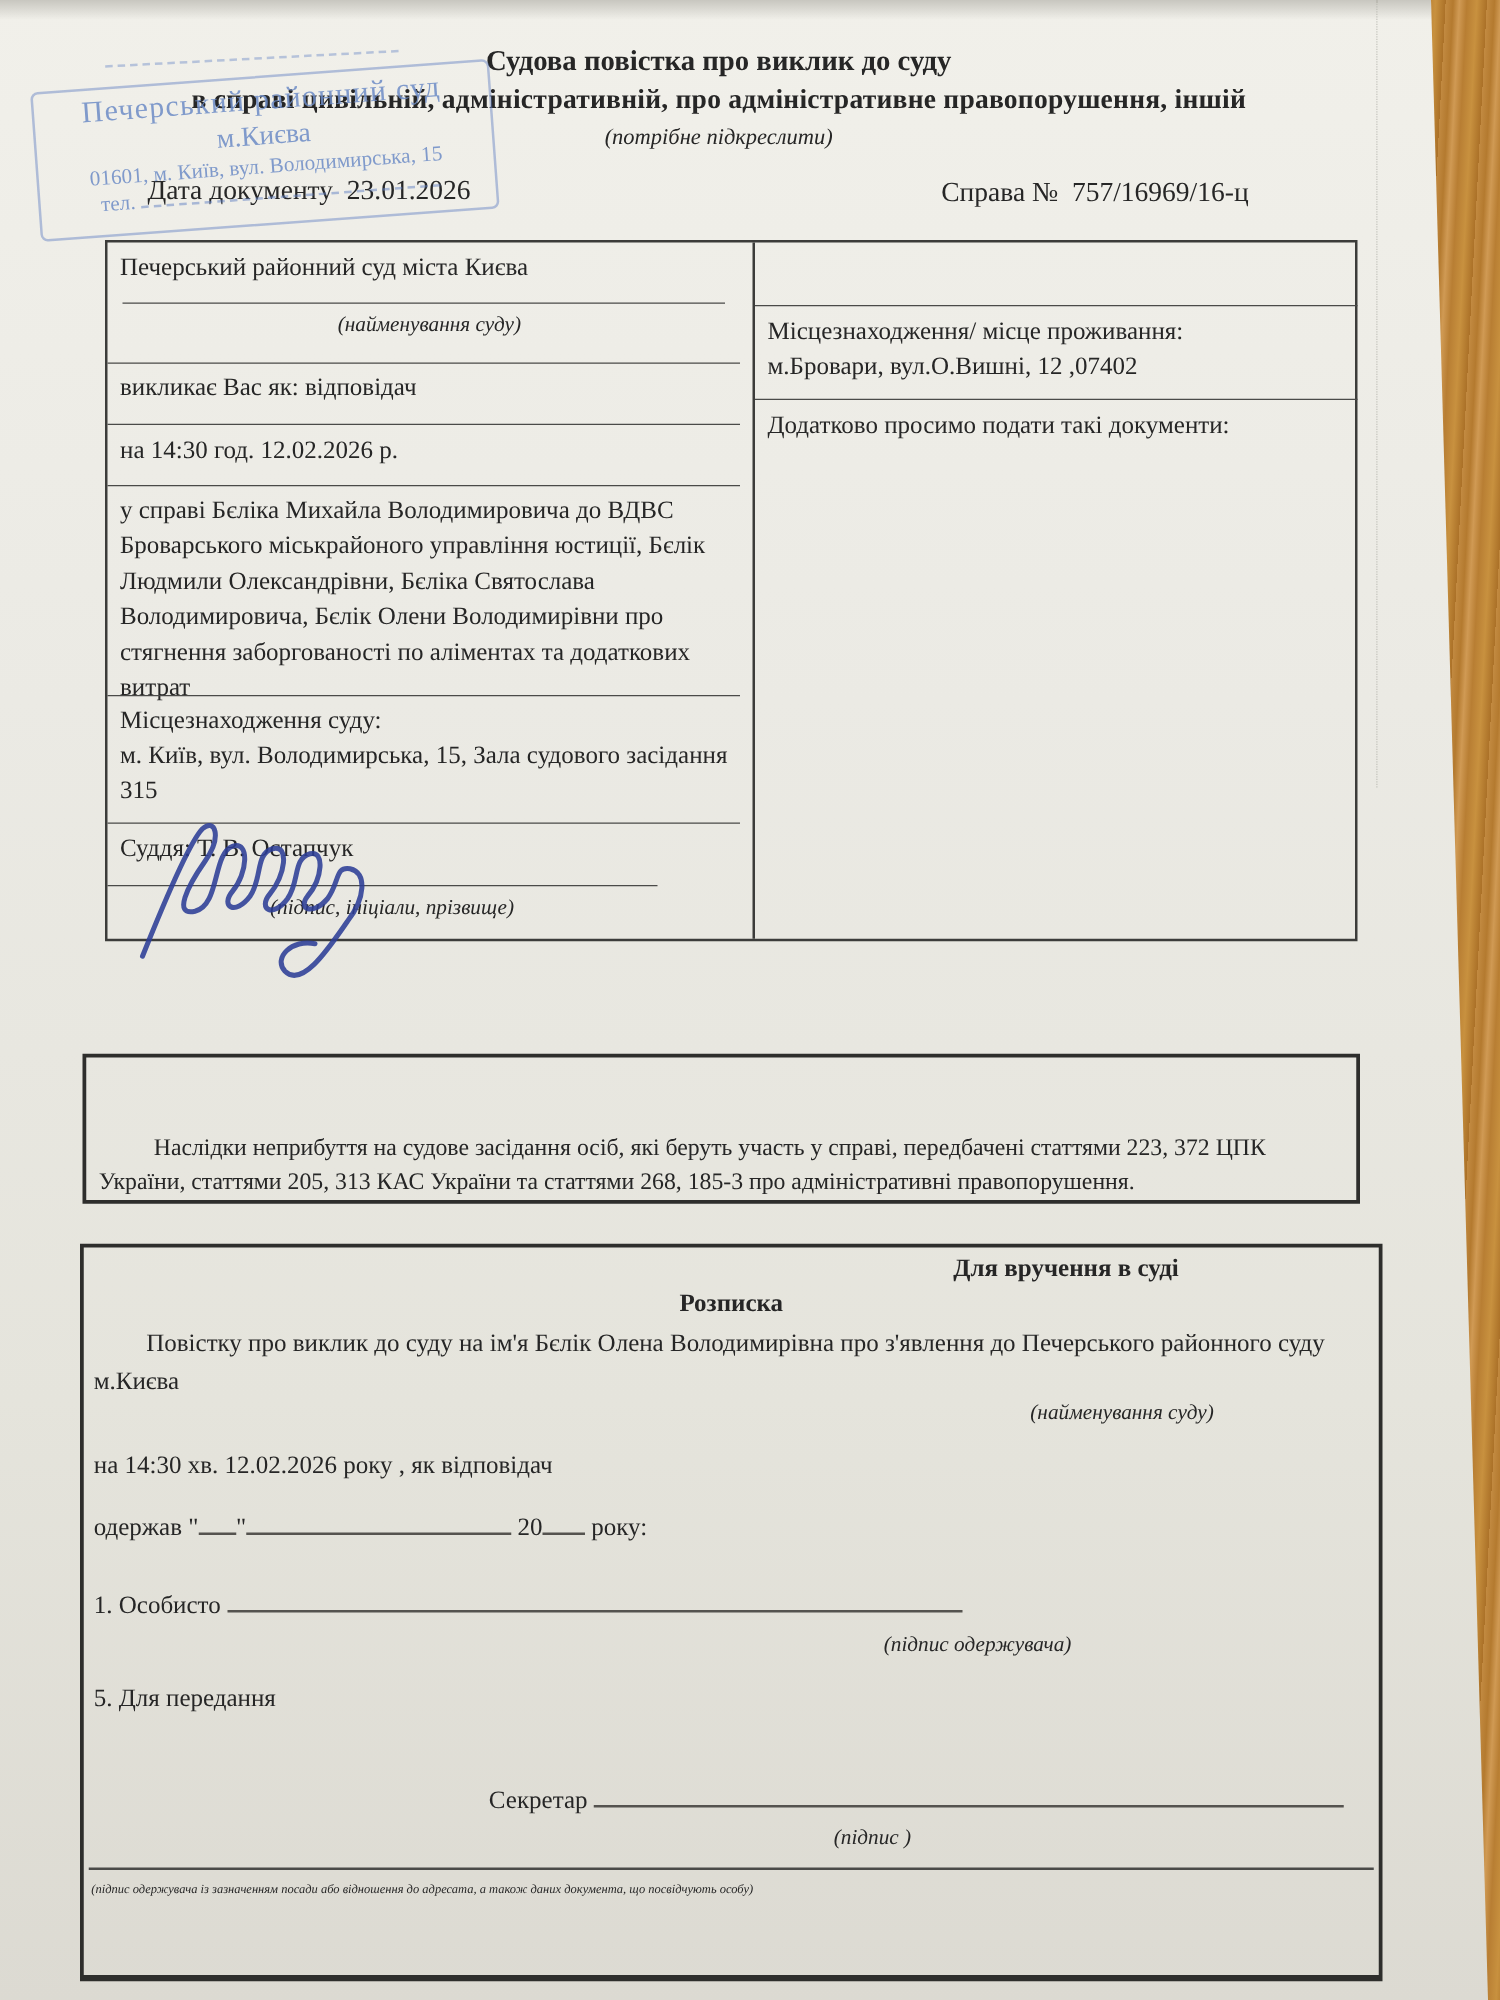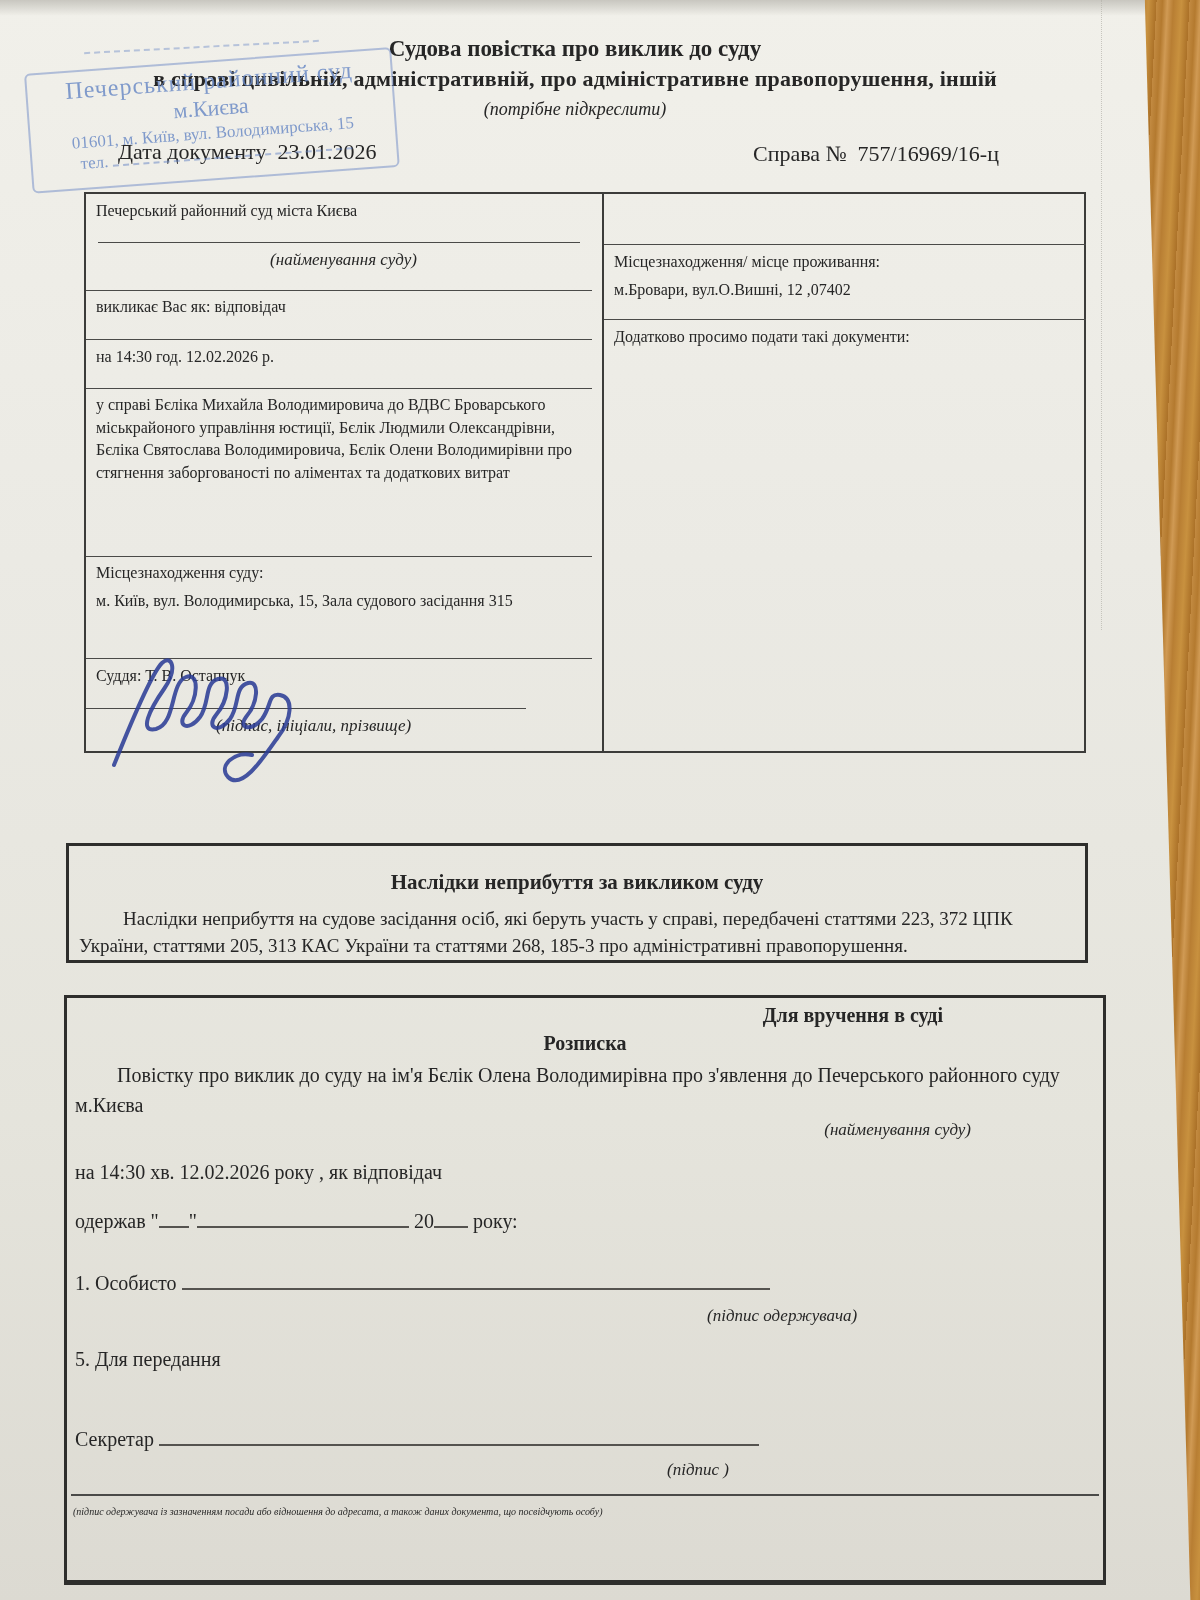--- a/index.html
+++ b/index.html
@@ -55,21 +55,21 @@
   .stamp .s1{font-size:24px;letter-spacing:1px;}
   .stamp .s2{font-size:22px;}
   .stamp .s3{font-size:17px;margin-top:2px;}
   .stamp .s4{font-size:17px;text-align:left;padding-left:48px;}
   .stamp .dash{display:inline-block;width:240px;border-bottom:2px dashed rgba(100,130,195,.6);height:12px;}
   .stamp-extra{position:absolute;left:84px;top:46px;width:235px;border-bottom:2px dashed rgba(110,140,200,.45);transform:rotate(-3deg);z-index:1;}
 
   
   .maintable{position:absolute;left:84px;top:192px;width:1002px;height:561px;border:2px solid #3c3c3a;box-sizing:border-box;}
   .vdiv{position:absolute;left:516px;top:0;height:100%;border-left:2px solid #3c3c3a;}
-  .cell-t{position:absolute;font-size:16px;line-height:1.42;}
+  .cell-t{position:absolute;font-size:20px;line-height:1.42;}
 
   
   .consbox{position:absolute;left:66px;top:843px;width:1022px;height:120px;border:3px solid #2e2e2c;box-sizing:border-box;}
   .cons-title{left:0;top:24px;width:100%;font-size:21px;}
   .cons-body{left:0;top:60px;width:100%;padding:0 10px;box-sizing:border-box;font-size:19px;line-height:1.42;text-indent:44px;}
 
   
   .rcptbox{position:absolute;left:64px;top:995px;width:1042px;height:590px;border:3px solid #2e2e2c;border-bottom-width:5px;box-sizing:border-box;font-size:20px;}
   .r-t{position:absolute;}
   .blank{display:inline-block;border-bottom:2px solid #55534f;height:18px;vertical-align:baseline;}
@@ -129,39 +129,38 @@
   <svg class="sig" viewBox="0 0 230 150">
     <path d="M14,120 C34,70 52,28 62,18 C72,9 78,24 64,44 C50,64 38,88 56,84
              C76,79 70,38 86,32 C100,27 98,54 86,68 C76,80 88,88 100,72
              C110,58 104,38 118,34 C132,30 128,56 116,70 C106,82 118,90 130,74
              C140,60 134,42 148,38 C160,35 158,58 146,72 C138,82 150,88 162,74
              C172,60 168,48 180,50 C194,53 192,74 178,92 C164,112 142,146 128,132
              C118,121 134,106 152,110" fill="none" stroke="#2c3d96" stroke-width="4" stroke-linecap="round" opacity="0.88"></path>
   </svg>
 
   <div class="consbox">
-    <div class="t b ctr cons-title">Наслідки неприбуття за викликом суду</div>
     <div class="t cons-body">Наслідки неприбуття на судове засідання осіб, які беруть участь у справі, передбачені статтями 223, 372 ЦПК України, статтями 205, 313 КАС України та статтями 268, 185-3 про адміністративні правопорушення.</div>
   </div>
 
   <div class="rcptbox">
     <div class="r-t b" style="right:160px;top:6px;">Для вручення в суді</div>
     <div class="r-t" style="left:8px;top:62px;width:1000px;text-indent:42px;line-height:1.5;">Повістку про виклик до суду на ім'я  Бєлік Олена Володимирівна   про з'явлення до   Печерського районного суду м.Києва</div>
     <div class="r-t b ctr" style="left:0;top:34px;width:100%;">Розписка</div>
     <div class="r-t i cap" style="right:132px;top:122px;">(найменування суду)</div>
     <div class="r-t" style="left:8px;top:163px;">на 14:30  хв. 12.02.2026  року , як  відповідач</div>
     <div class="r-t" style="left:8px;top:210px;">
       <span>одержав "</span><span class="blank" style="width:30px;"></span><span>"</span><span class="blank" style="width:212px;"></span>&nbsp;<span>20</span><span class="blank" style="width:34px;"></span>&nbsp;<span>року:</span>
     </div>
     <div class="r-t" style="left:8px;top:272px;width:1000px;">
       <span>1. Особисто</span> <span class="blank" style="width:588px;"></span>
     </div>
     <div class="r-t i cap" style="left:640px;top:308px;">(підпис одержувача)</div>
     <div class="r-t" style="left:8px;top:350px;">5. Для передання</div>
-    <div class="r-t" style="left:8px;top:428px;width:1000px;">
+    <div class="r-t" style="left:8px;top:428px;width:1000px;text-align:right;">
       <span>Секретар</span> <span class="blank" style="width:600px;"></span>
     </div>
     <div class="r-t i cap" style="left:600px;top:462px;">(підпис )</div>
     <div class="line" style="left:4px;top:496px;width:1028px;"></div>
     <div class="r-t i smallcap" style="left:6px;top:508px;width:960px;">(підпис одержувача із зазначенням посади або відношення до адресата, а також даних документа, що посвідчують особу)</div>
   </div>
 
 </div>
 
 </body></html>

